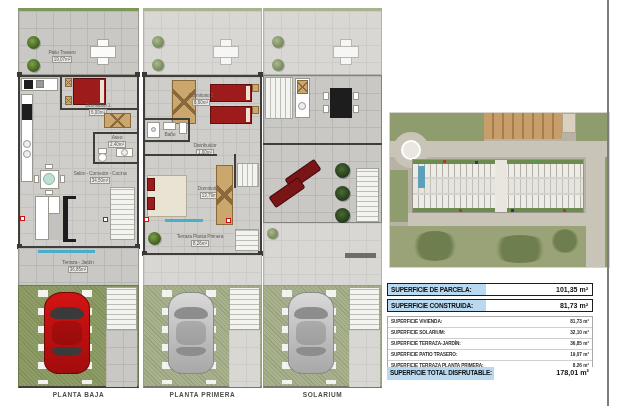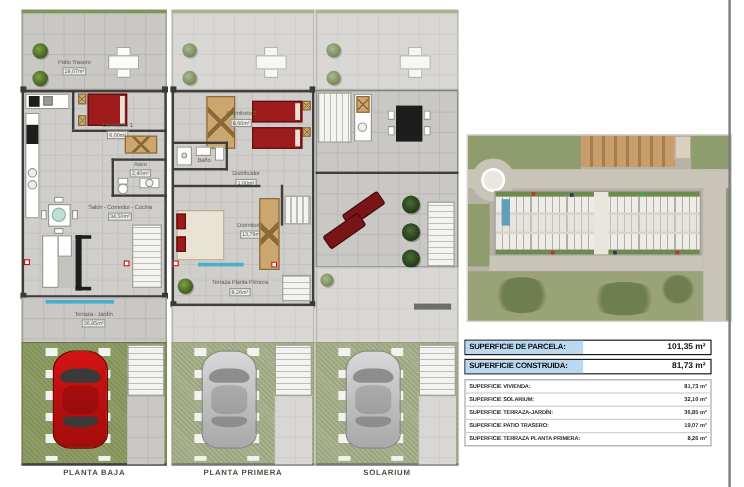--- a/index.html
+++ b/index.html
@@ -375,15 +375,19 @@
     <div class="drow">
       <div class="lbl">SUPERFICIE PATIO TRASERO:</div>
       <div class="val">19,07 m²</div>
     </div>
     <div class="drow">
       <div class="lbl">SUPERFICIE TERRAZA PLANTA PRIMERA:</div>
       <div class="val">8,26 m²</div>
     </div>
   </div>
 
+  <div class="abs trow ttotal" style="left:387px; top:367px; width:206px; height:13px; border:none;">
+    <div class="lbl">SUPERFICIE TOTAL DISFRUTABLE:</div>
+    <div class="val">178,01 m²</div>
+  </div>
 
   <div class="abs" style="left:607px; top:0; width:2px; height:406px; background:#7d7d7d;"></div>
 </div>
 
 </body></html>

